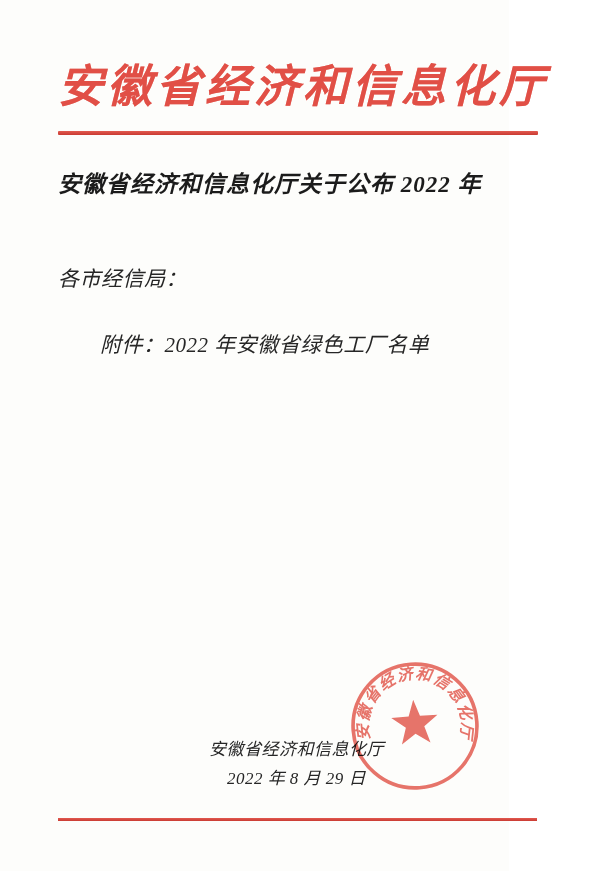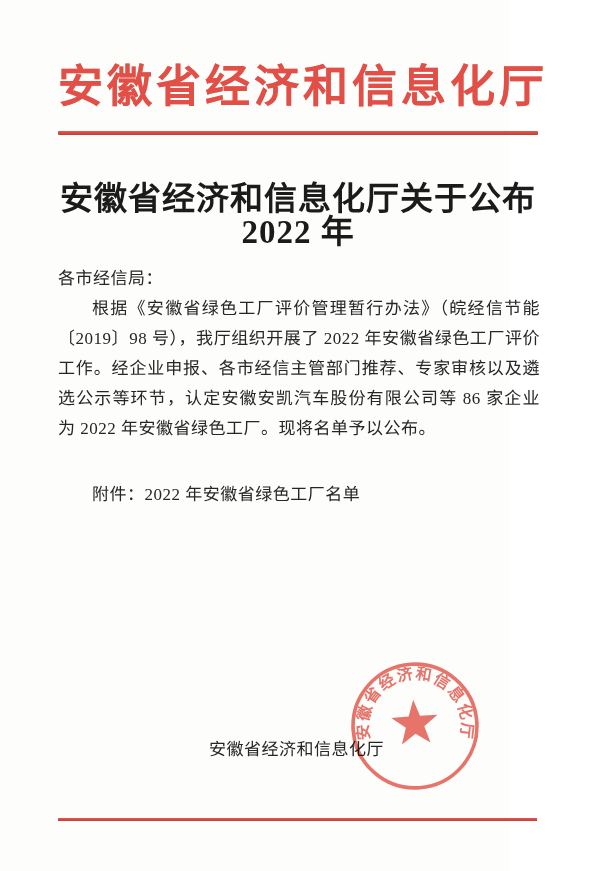--- a/index.html
+++ b/index.html
@@ -12,46 +12,47 @@
   *{margin:0;padding:0;box-sizing:border-box;}
   html,body{background:#ffffff;}
   body{
     font-family:"Liberation Serif","DejaVu Serif",serif;
     width:615px;height:871px;overflow:hidden;
   }
   .page{
     position:relative;width:509px;height:871px;
     background:var(--paper);
     color:var(--ink);
+    font-style:italic;
   }
   
   .masthead{
     position:absolute;top:50px;left:58px;width:480px;
     text-align:center;
     font-size:45px;font-weight:700;
     letter-spacing:4px;
     color:var(--red-text);
     white-space:nowrap;
     text-shadow:0 0 .5px rgba(225,79,70,.55);
   }
   .masthead-rule{
     position:absolute;top:131px;left:58px;width:480px;height:4px;
     background:linear-gradient(#e25a50,#c93a32);
     border-radius:1px;
   }
   
   .doc-title{
     position:absolute;top:168px;left:58px;width:480px;
-    text-align:center;color:#1b1b1b;
-    font-size:33px;font-weight:700;line-height:33px;letter-spacing:1px;margin-top:15px;
+    color:#1b1b1b;
+    font-size:23px;font-weight:700;line-height:33px;letter-spacing:1px;
   }
   
   .doc-body{
     position:absolute;top:264px;left:58px;width:482px;
-    font-size:17px;line-height:30px;letter-spacing:.5px;
+    font-size:21px;line-height:30px;letter-spacing:.5px;
     text-align:justify;color:var(--ink);
   }
   .salutation{text-indent:0;}
   .para{text-indent:2em;}
   .attachment{text-indent:2em;margin-top:36px;}
   
   .signature-block{
     position:absolute;top:735px;right:125px;
     text-align:center;font-size:17px;line-height:29px;
     letter-spacing:.5px;color:var(--ink);
@@ -83,26 +84,26 @@
 
   <div class="masthead">安徽省经济和信息化厅</div>
   <div class="masthead-rule"></div>
 
   <div class="doc-title">
     <div>安徽省经济和信息化厅关于公布 2022 年</div>
   </div>
 
   <div class="doc-body">
     <p class="salutation">各市经信局：</p>
-    <p class="para">根据《安徽省绿色工厂评价管理暂行办法》（皖经信节能〔2019〕98 号），我厅组织开展了 2022 年安徽省绿色工厂评价工作。经企业申报、各市经信主管部门推荐、专家审核以及遴选公示等环节，认定安徽安凯汽车股份有限公司等 86 家企业为 2022 年安徽省绿色工厂。现将名单予以公布。</p>
     <p class="attachment">附件：2022 年安徽省绿色工厂名单</p>
   </div>
 
   <div class="signature-block">
     <div>安徽省经济和信息化厅</div>
+    <div>2022 年 8 月 29 日</div>
   </div>
 
   <svg class="seal" viewBox="0 0 132 132" xmlns="http://www.w3.org/2000/svg">
     <circle class="seal-ring" cx="66" cy="66" r="61"></circle>
     <polygon class="seal-star" points="66,40 60.4,56.2 43.2,56.6 56.9,67 51.9,83.4 66,73.6 80.1,83.4 75.1,67 88.8,56.6 71.6,56.2"></polygon>
     <path id="seal-arc" d="M 21.6 77.9 A 46 46 0 1 1 110.4 77.9" fill="none"></path>
     <text class="seal-text">
       <textPath href="#seal-arc" startOffset="2">安徽省经济和信息化厅</textPath>
     </text>
   </svg>

